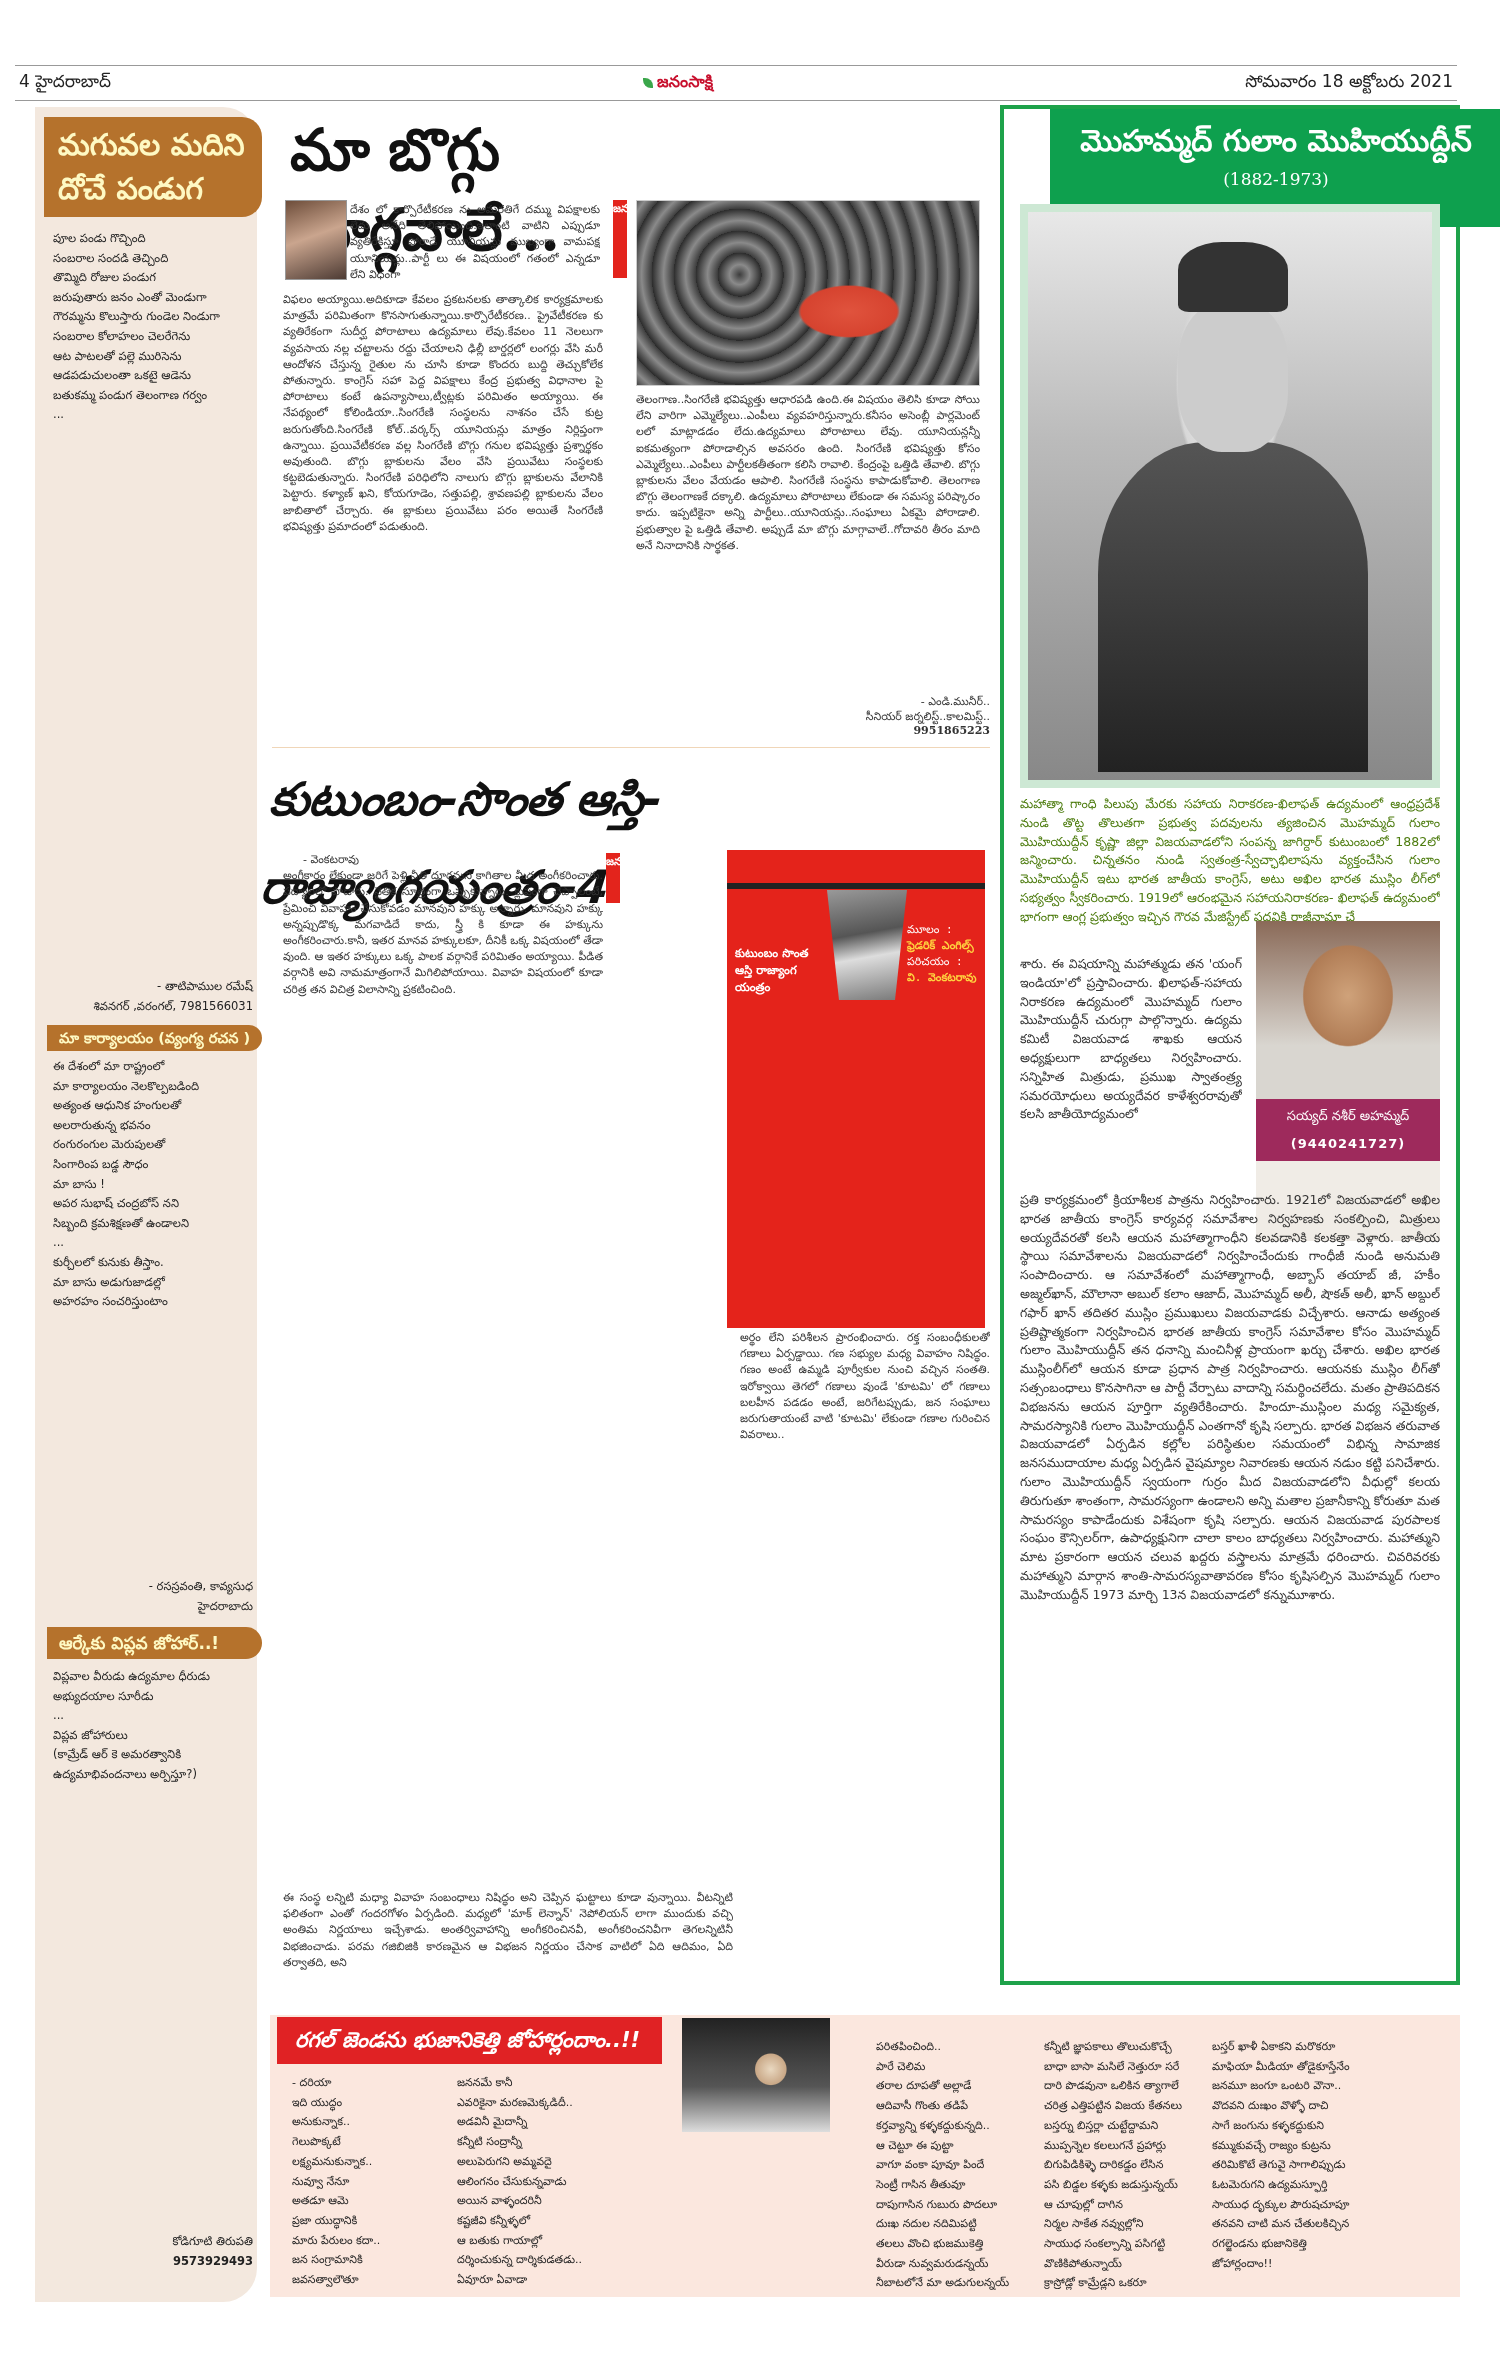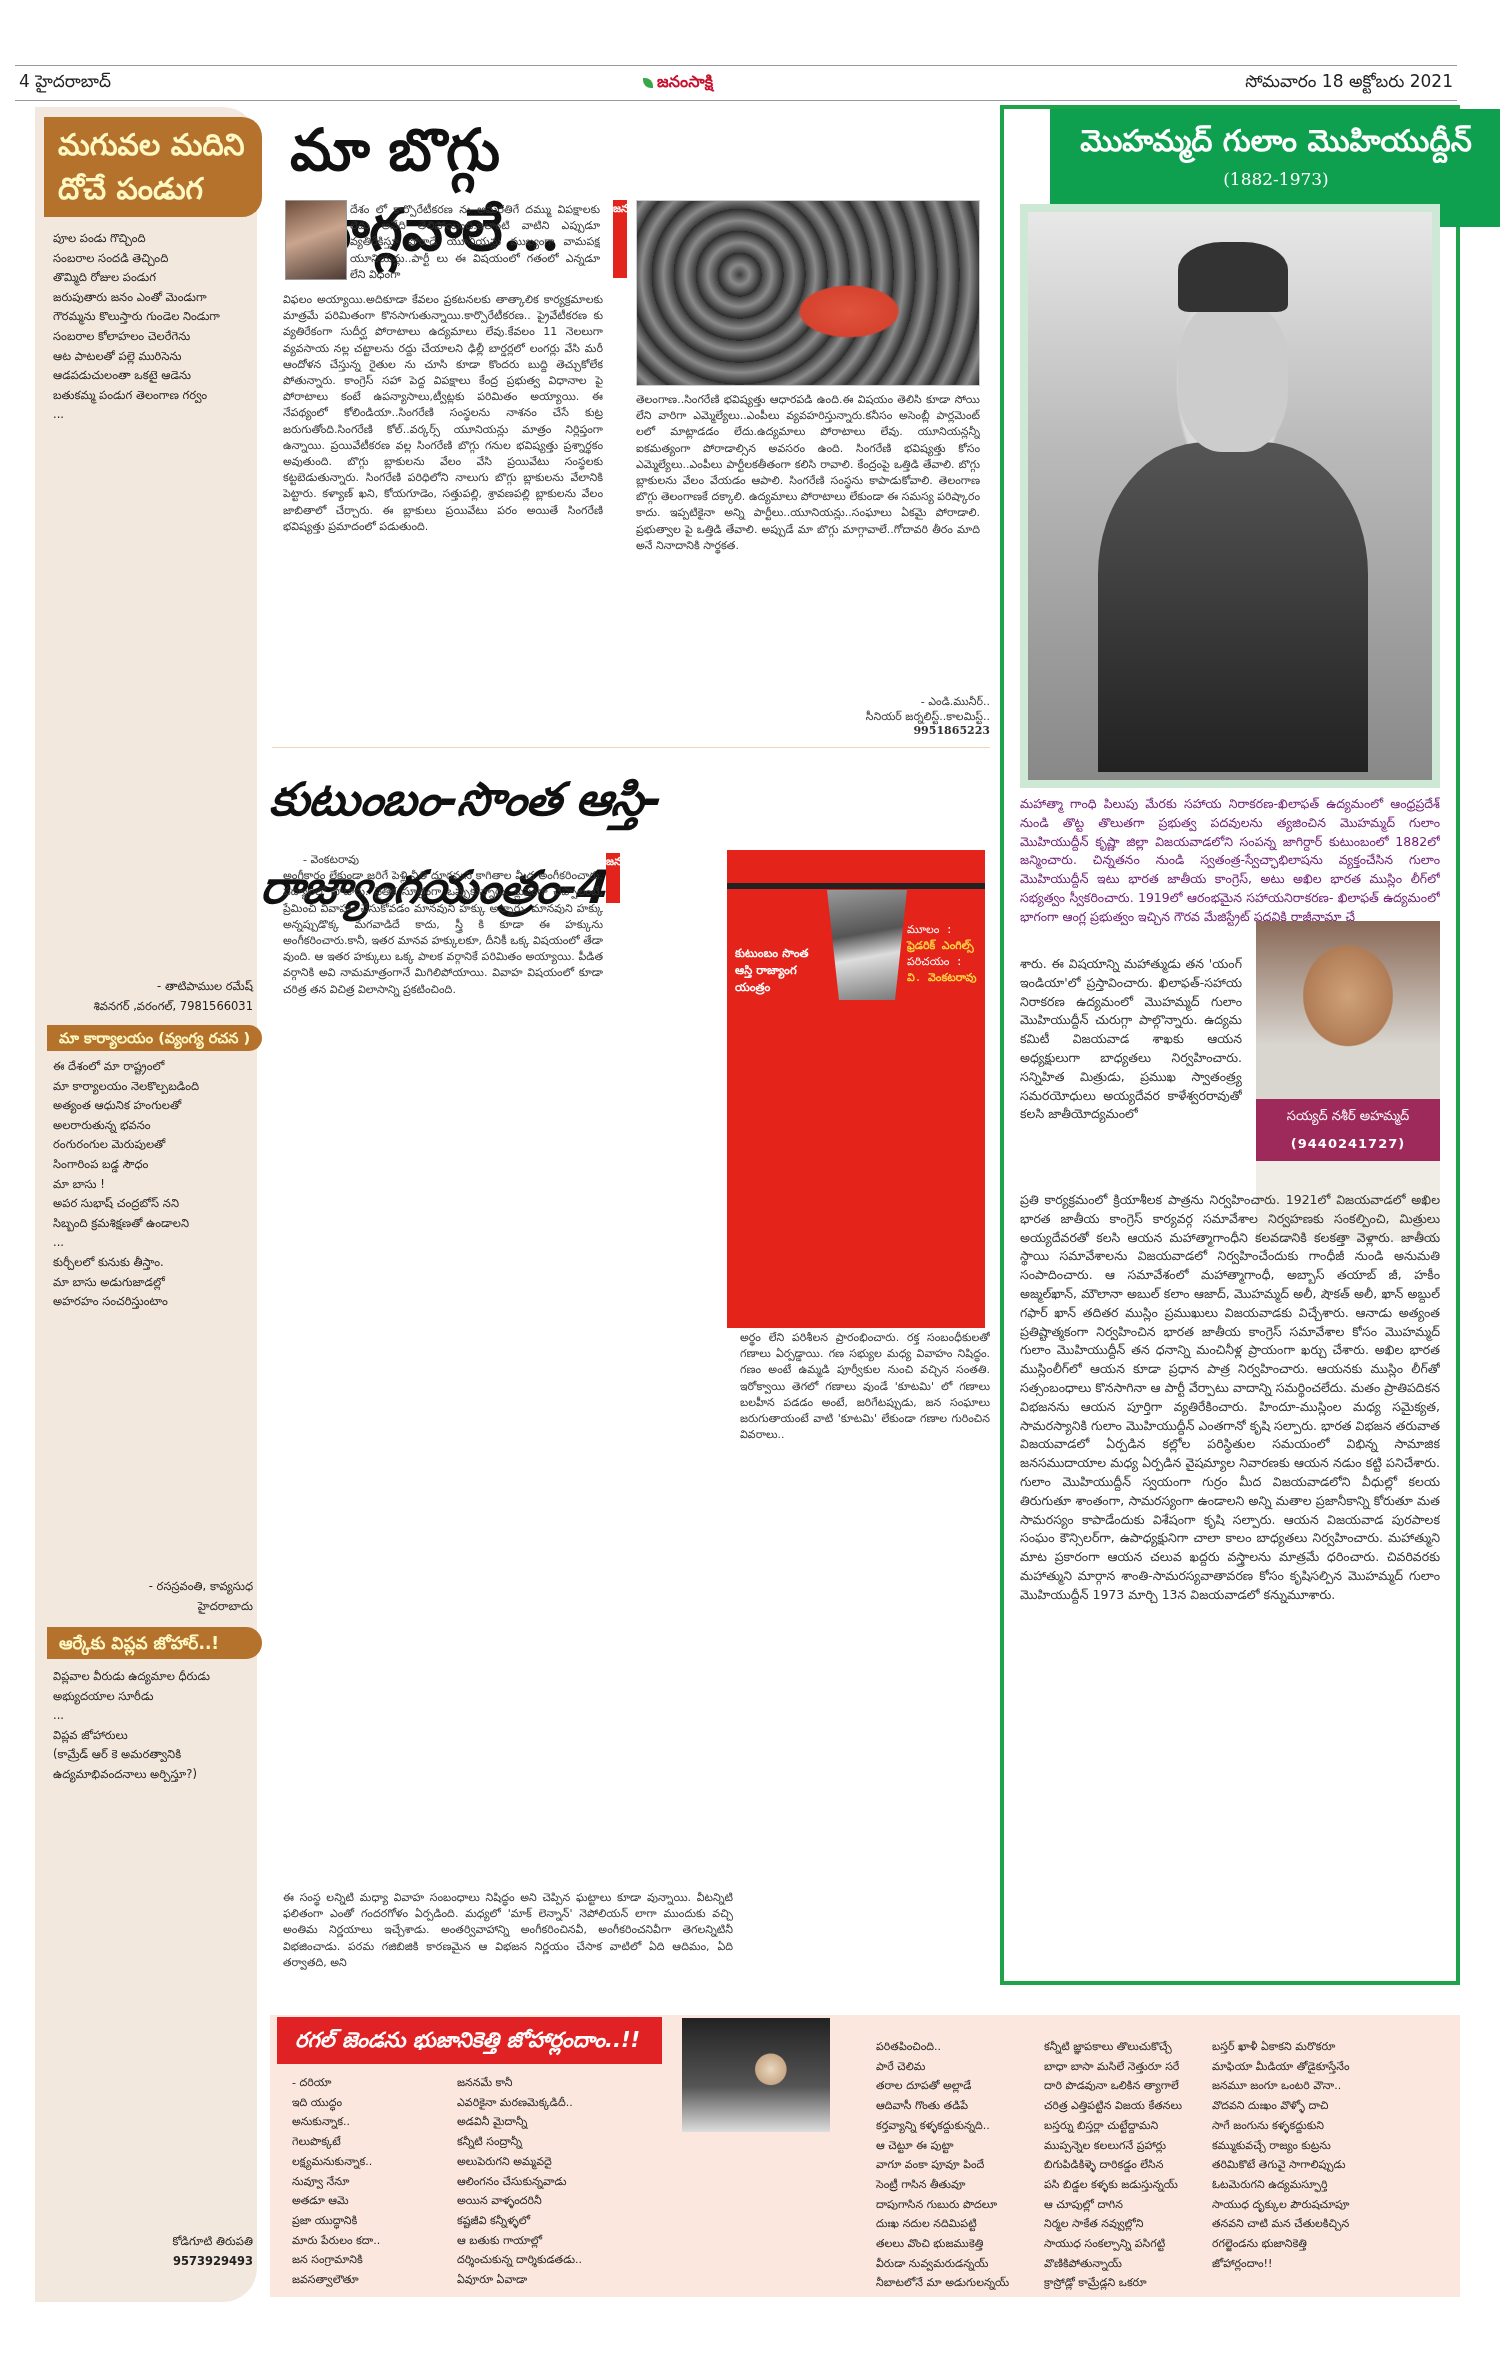--- a/index.html
+++ b/index.html
@@ -43,21 +43,21 @@
   
   #gbox{left:1000px;top:105px;width:460px;height:1880px;border:4px solid #1ea24a;}
   #ghead{position:absolute;left:0;top:0;width:100%;height:118px;background:#0ea04e;color:#fff;text-align:center;margin-left:46px;}
   #ghead .t{font-size:30px;font-weight:bold;padding-top:10px;line-height:44px;}
   #ghead .y{font-family:"DejaVu Serif",serif;font-weight:normal;font-size:17px;margin-top:6px;}
   #portrait{position:absolute;left:16px;top:95px;width:420px;height:584px;background:#cde8d4;padding:8px;}
   #portrait .ph{width:100%;height:100%;background:radial-gradient(ellipse at 50% 30%,#f4f4f4 0,#d8d8d8 18%,transparent 19%),linear-gradient(180deg,#e8e8e8,#bbb 40%,#888);position:relative;}
   #portrait .cap{position:absolute;left:150px;top:30px;width:110px;height:70px;background:#333;border-radius:40% 40% 10% 10%;}
   #portrait .face{position:absolute;left:150px;top:90px;width:110px;height:150px;background:#ccc;border-radius:40%;}
   #portrait .coat{position:absolute;left:70px;top:230px;width:270px;height:330px;background:linear-gradient(180deg,#555,#222);border-radius:40% 40% 0 0;}
-  #gtext{position:absolute;left:16px;top:686px;width:420px;font-size:12.5px;line-height:18.8px;color:#701a75;text-align:justify;}
+  #gtext{position:absolute;left:16px;top:686px;width:420px;font-size:12.5px;line-height:18.8px;color:#4d7c0f;text-align:justify;}
   #gtext1{position:absolute;left:16px;top:846px;width:222px;font-size:12.5px;line-height:18.8px;color:#333;text-align:justify;}
   #auth2{position:absolute;left:252px;top:812px;width:184px;height:320px;background:#f0ece6;}
   #auth2 .ph{position:absolute;left:0;top:0;width:100%;height:178px;background:radial-gradient(ellipse at 50% 42%,#cfa27a 0,#b07c55 34%,transparent 35%),linear-gradient(180deg,#8a6a58,#d9d6d0 70%);}
   #auth2 .cap{position:absolute;left:0;top:178px;width:100%;height:62px;background:#9e2a5c;color:#fff;text-align:center;font-size:13px;line-height:28px;padding-top:3px;}
   #gtext2{position:absolute;left:16px;top:1082px;width:420px;font-size:12.5px;line-height:18.8px;color:#333;text-align:justify;}
   
   #pbox{left:270px;top:2015px;width:1190px;height:282px;background:#fbe7de;}
   #ptitle{position:absolute;left:7px;top:2px;width:385px;height:47px;background:#e02224;color:#fff;font-style:italic;font-weight:bold;font-size:21px;line-height:47px;padding-left:18px;}
   #pimg{position:absolute;left:412px;top:3px;width:148px;height:114px;background:radial-gradient(circle at 60% 45%,#e9d8c0 0,#c9a887 14%,transparent 15%),linear-gradient(180deg,#222,#555 60%,#ddd);}
   .pcol{position:absolute;font-size:11px;line-height:19.7px;color:#222;white-space:nowrap;}

